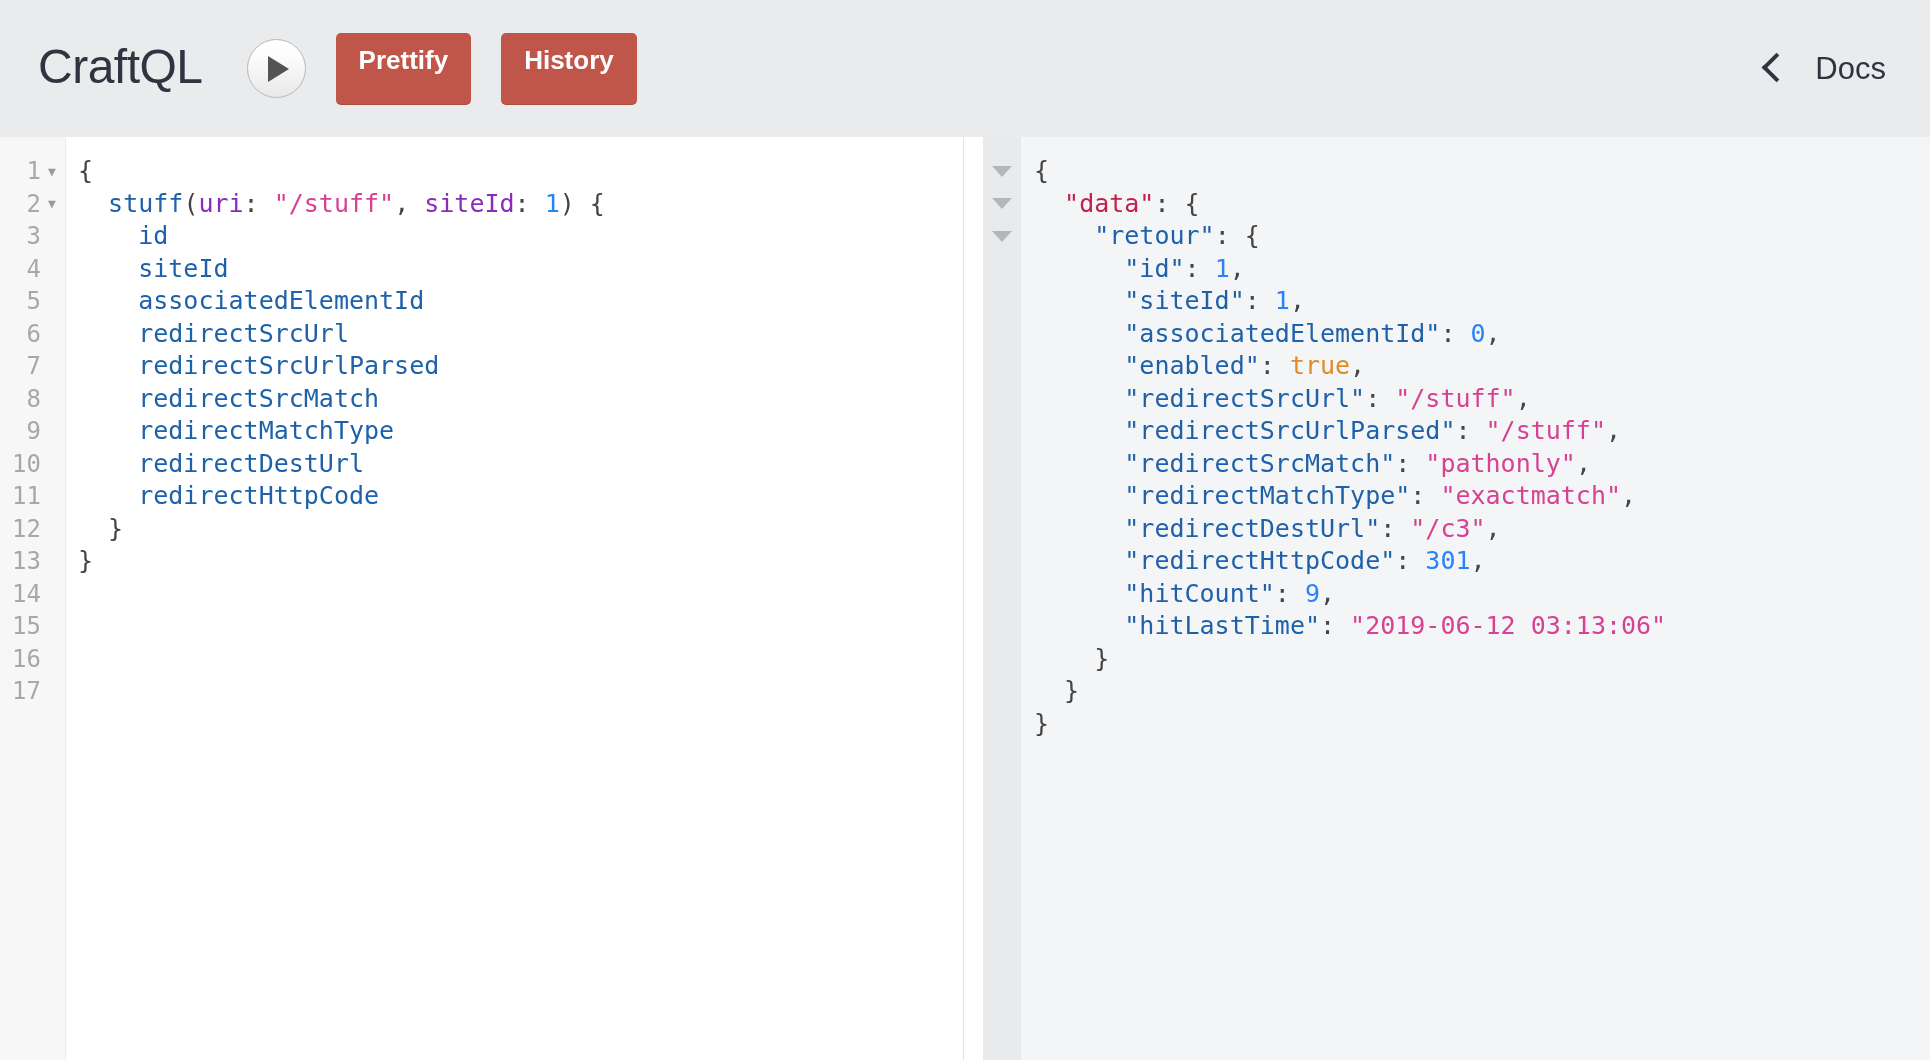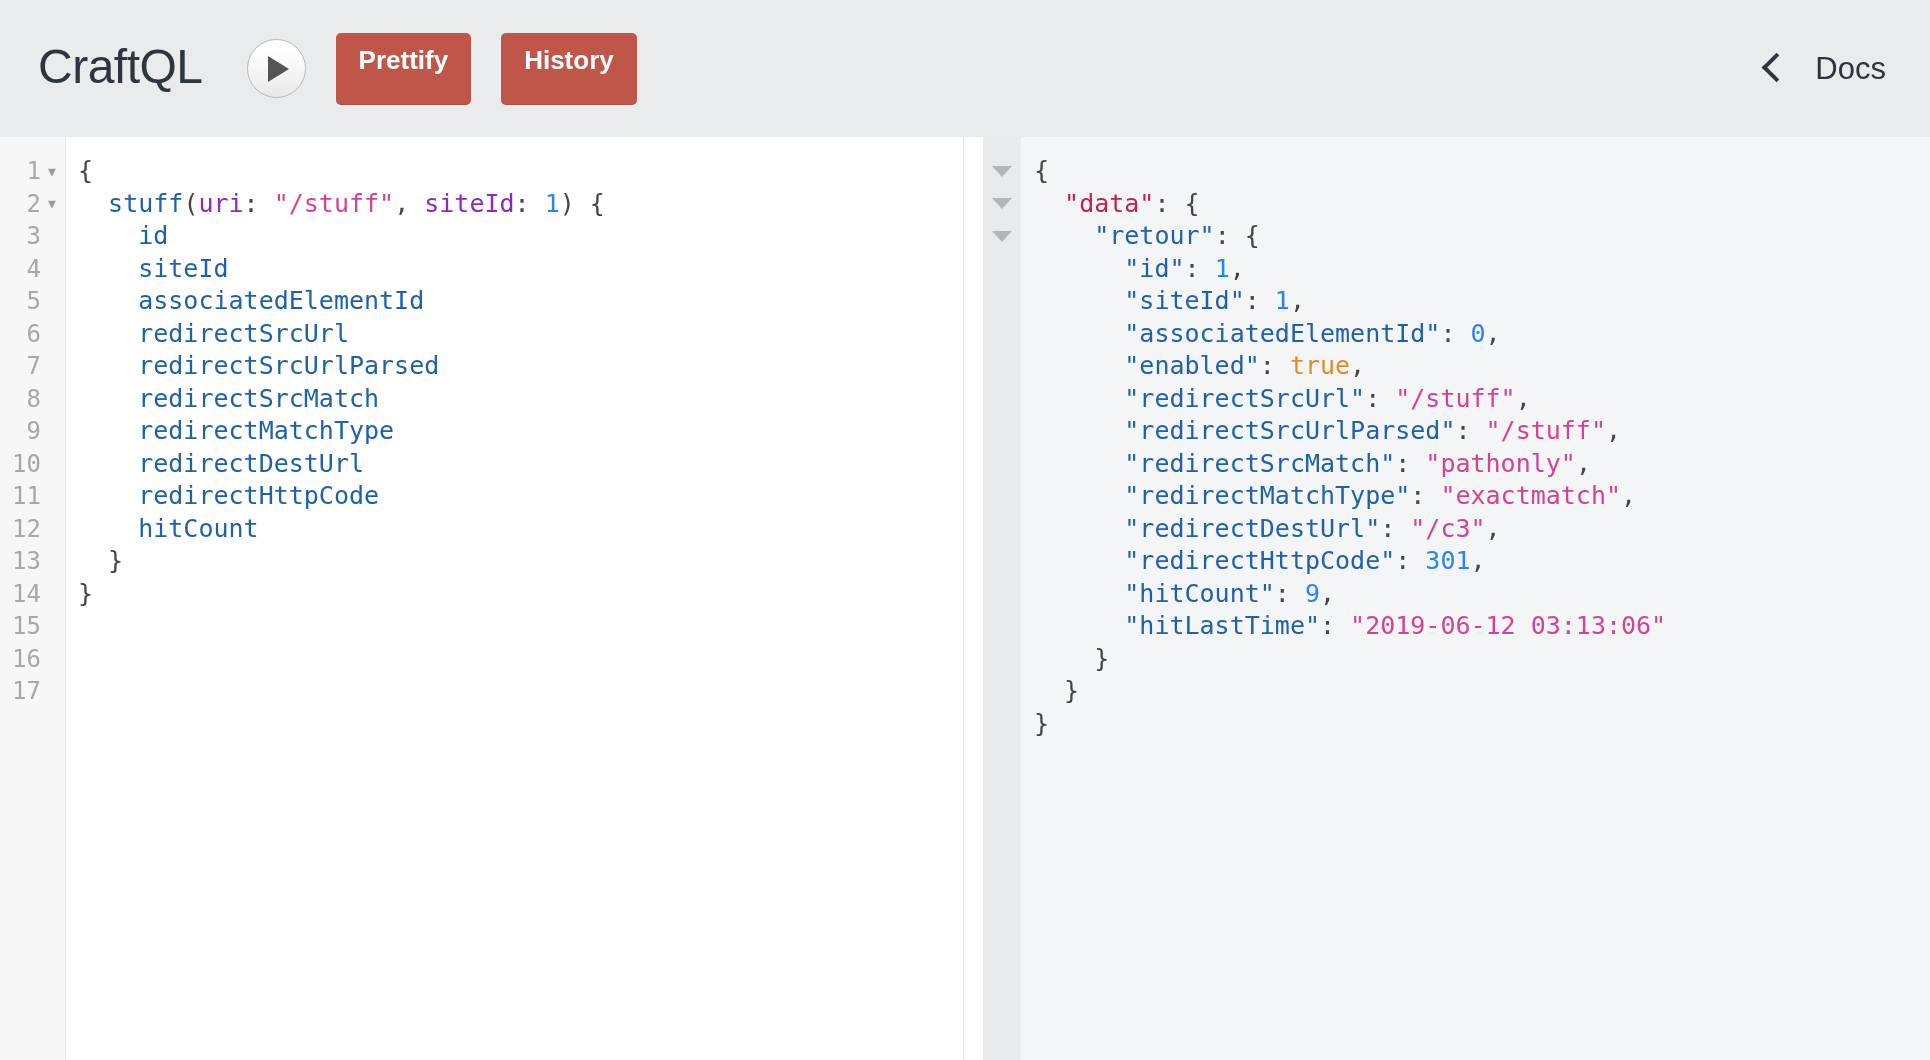--- a/index.html
+++ b/index.html
@@ -344,21 +344,20 @@
           <div class="cl"><span class="q-punc">  </span><span class="q-field">stuff</span><span class="q-punc">(</span><span class="q-arg">uri</span><span class="q-punc">: </span><span class="q-str">"/stuff"</span><span class="q-punc">, </span><span class="q-arg">siteId</span><span class="q-punc">: </span><span class="q-num">1</span><span class="q-punc">) {</span></div>
           <div class="cl"><span class="q-punc">    </span><span class="q-field">id</span></div>
           <div class="cl"><span class="q-punc">    </span><span class="q-field">siteId</span></div>
           <div class="cl"><span class="q-punc">    </span><span class="q-field">associatedElementId</span></div>
           <div class="cl"><span class="q-punc">    </span><span class="q-field">redirectSrcUrl</span></div>
           <div class="cl"><span class="q-punc">    </span><span class="q-field">redirectSrcUrlParsed</span></div>
           <div class="cl"><span class="q-punc">    </span><span class="q-field">redirectSrcMatch</span></div>
           <div class="cl"><span class="q-punc">    </span><span class="q-field">redirectMatchType</span></div>
           <div class="cl"><span class="q-punc">    </span><span class="q-field">redirectDestUrl</span></div>
           <div class="cl"><span class="q-punc">    </span><span class="q-field">redirectHttpCode</span></div>
-          <div class="cl"><span class="q-punc">    </span><span class="q-field">hitCount</span></div>
           <div class="cl"><span class="q-punc">  }</span></div>
           <div class="cl"><span class="q-punc">}</span></div>
           <div class="cl"><span class="q-punc"></span></div>
         </div>
     </div>
 
     <div class="divider"></div>
 
     <div class="result-pane">
       <div class="result-gutter" id="result-gutter">

